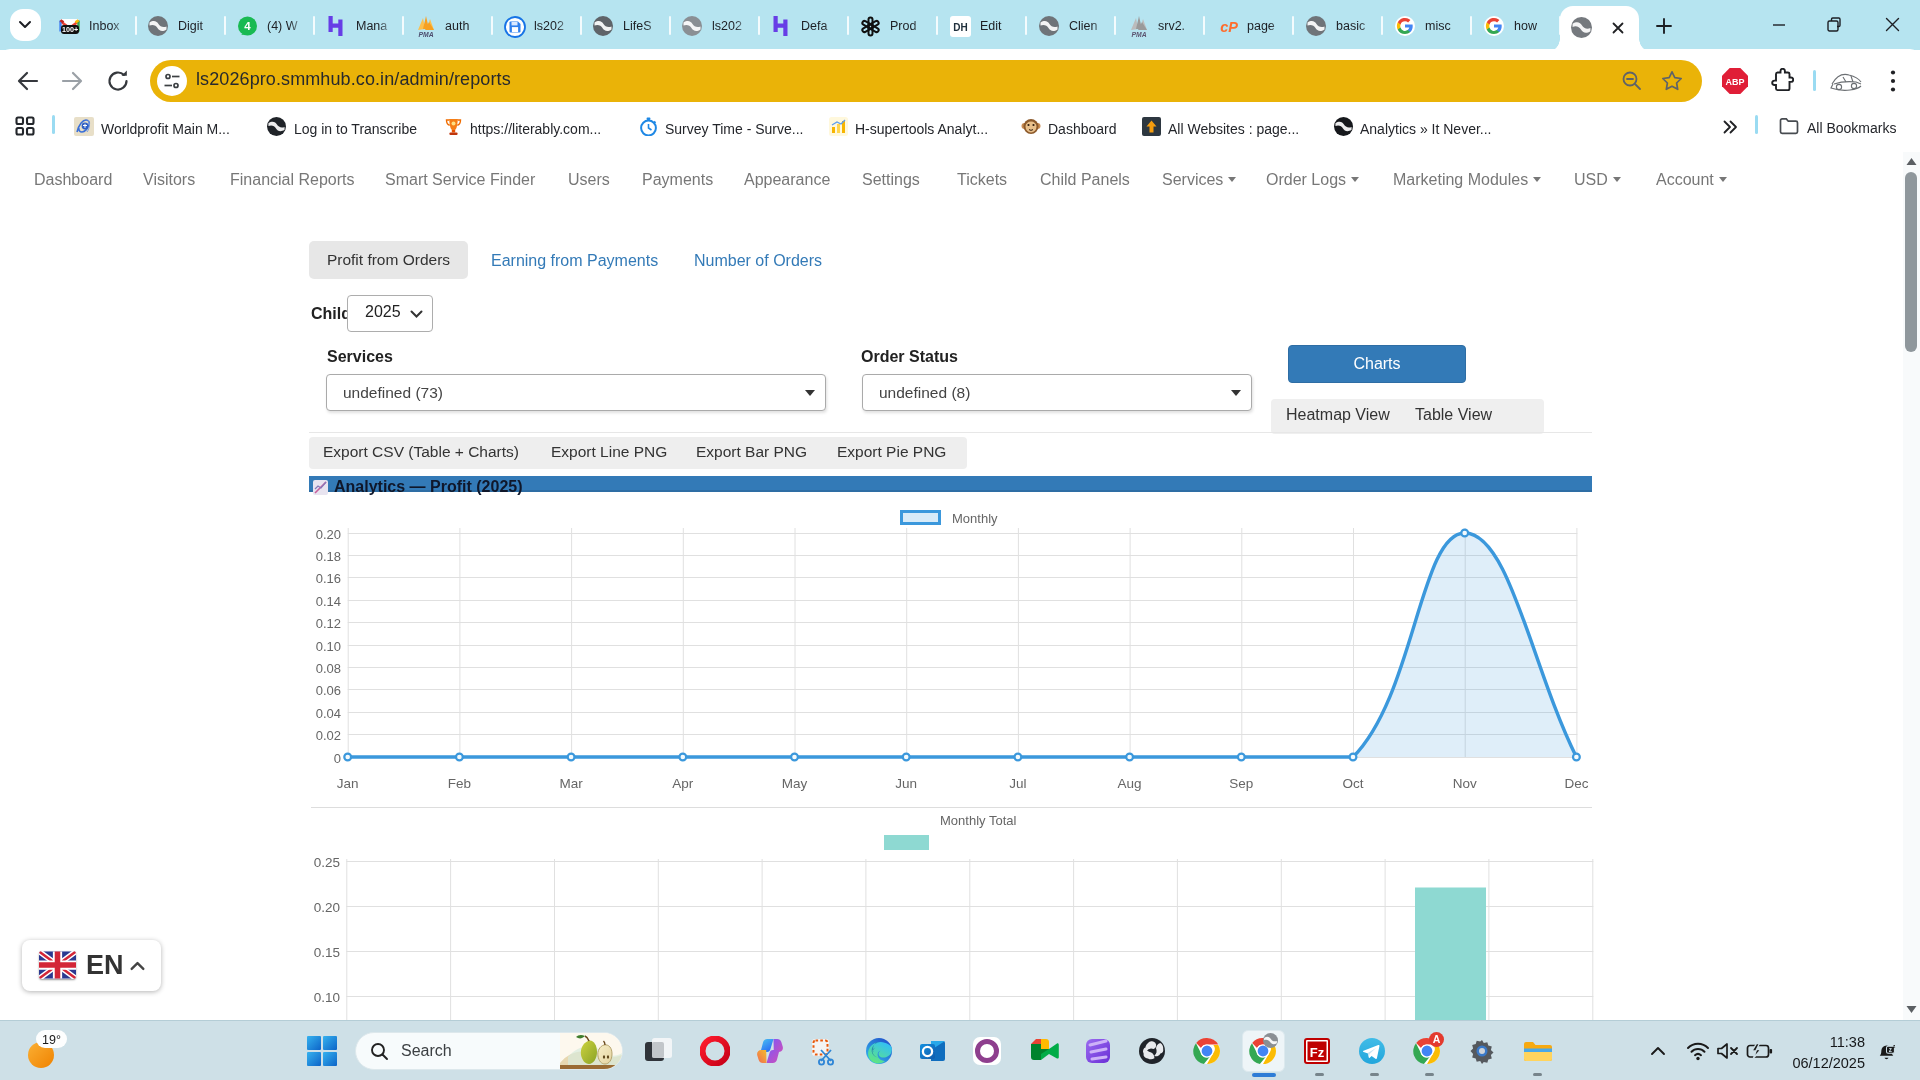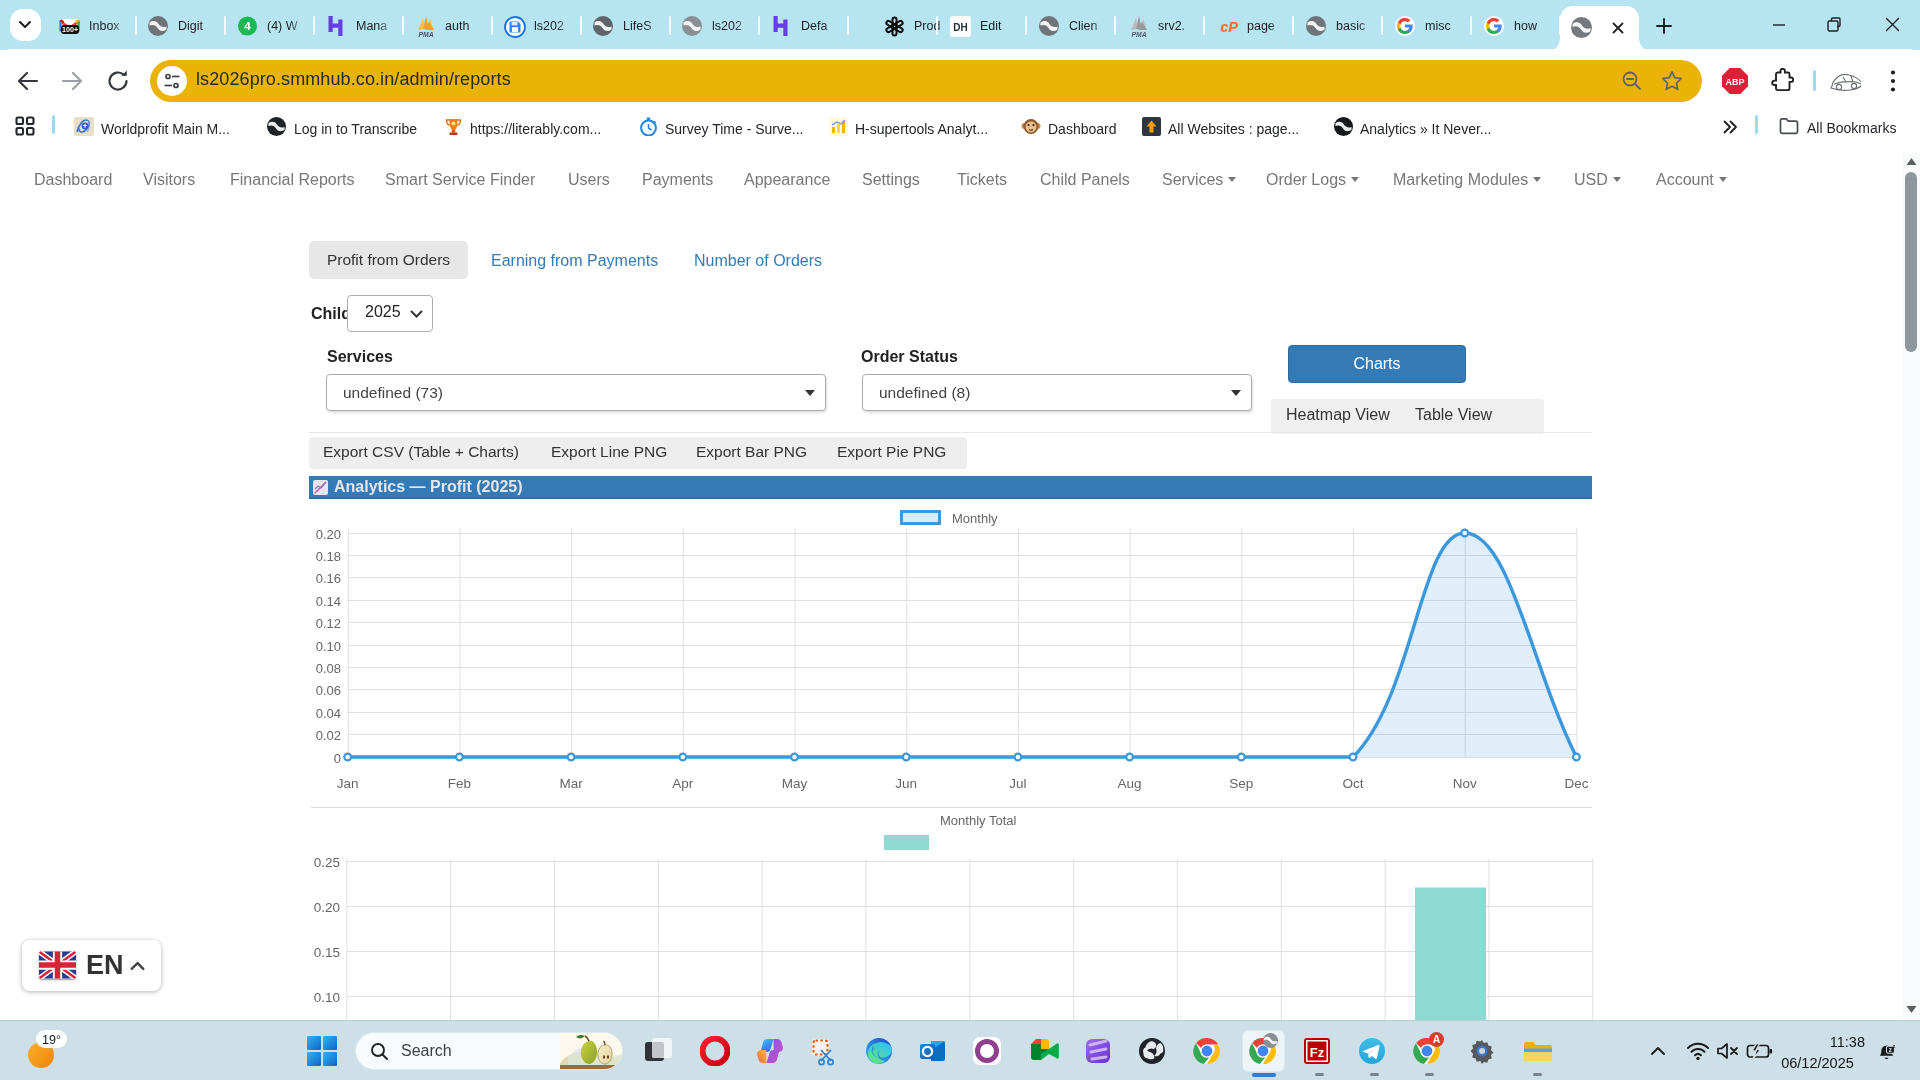--- a/index.html
+++ b/index.html
@@ -36,21 +36,21 @@
 #lbl-year { left:311px; top:153px; font-weight:bold; font-size:16px; color:#222; }
 #sel-year { left:347px; top:143px; width:86px; height:37px; border:1px solid #adadad; border-radius:4px; background:#fff; font-size:16px; color:#222; }
 #lbl-services { left:327px; top:196px; font-weight:bold; font-size:16px; color:#222; }
 #lbl-orderstatus { left:861px; top:196px; font-weight:bold; font-size:16px; color:#222; }
 .sel2 { position:absolute; top:222px; height:37px; background:#fff; border:1px solid #aaa; border-radius:4px; font-size:15.5px; color:#444; line-height:35px; padding-left:16px; box-shadow:1px 2px 3px rgba(0,0,0,0.12); }
 .sel2 .arr { position:absolute; right:10px; top:15px; width:0; height:0; border-left:5px solid transparent; border-right:5px solid transparent; border-top:6px solid #333; }
 #btn-update { left:1288px; top:193px; width:178px; height:38px; background:#337ab7; border:1px solid #2e6da4; border-radius:4px; color:#fff; font-size:16px; line-height:36px; text-align:center; }
 #viewtabs { left:1271px; top:247px; width:273px; height:35px; background:#efefef; border-radius:4px; color:#333; font-size:16px; }
 #exportbar { left:309px; top:285px; width:658px; height:32px; background:#eee; border-radius:4px; color:#333; font-size:15.5px; }
 #hr1 { left:309px; top:280px; width:1283px; height:1px; background:#e7e7e7; }
-#panelhead { left:309px; top:324px; width:1283px; height:23px; background:#337ab7; border-bottom:2px solid #2e6da4; color:#e5e5e5; font-weight:bold; font-size:16px;padding-left:12px; }
+#panelhead { left:309px; top:324px; width:1283px; height:16px; background:#337ab7; border-bottom:2px solid #2e6da4; color:#0f172a; font-weight:bold; font-size:16px;padding-left:12px; }
 #hr2 { left:311px; top:655px; width:1281px; height:1px; background:#ddd; }
 .leg-txt { position:absolute; font-size:13px; color:#666; }
 
 #scrollbar { left:1903px; top:152px; width:17px; height:868px; background:#f8fafb; }
 #sthumb { position:absolute; left:2px; top:20px; width:12px; height:180px; background:#8f979c; border-radius:6px; }
 
 #enw { left:22px; top:940px; width:139px; height:51px; background:#fff; border-radius:8px; box-shadow:0 1px 5px rgba(0,0,0,0.3);padding-left:24px; }
 
 #taskbar { left:0; top:1020px; width:1920px; height:60px; background:#cee0e7; border-top:1px solid #b4cdd6; }
 .tkico { position:absolute; top:15px; width:30px; height:30px; }
@@ -144,21 +144,21 @@
       </div>
 <div class="tsep" style="left:758px"></div>
 <div class="tab" style="left:759px;width:89px">
         <span class="fav" style="left:12px"><svg width="19" height="20" viewBox="0 0 19 20">
             <path d="M2.5 0h4.2v7.5h5.6V3.6h4.2V20h-4.2v-8.2H6.7V16H2.5z" fill="#673de6"></path>
             <path d="M11.3 0h4.2v1.8h-4.2zM2.5 18.2h4.2V20H2.5z" fill="#673de6" opacity="0"></path>
           </svg></span>
         <span class="ttl">Defa</span>
       </div>
 <div class="tsep" style="left:847px"></div>
-<div class="tab" style="left:872px;width:89px">
+<div class="tab" style="left:848px;width:89px">
         <span class="fav" style="left:12px"><svg width="21" height="21" viewBox="-11 -11 22 22">
             <g fill="none" stroke="#101010" stroke-width="2.1">
               <rect x="-2.1" y="-9.5" width="4.2" height="12" rx="2.1" transform="rotate(0)"></rect>
               <rect x="-2.1" y="-9.5" width="4.2" height="12" rx="2.1" transform="rotate(60)"></rect>
               <rect x="-2.1" y="-9.5" width="4.2" height="12" rx="2.1" transform="rotate(120)"></rect>
               <rect x="-2.1" y="-9.5" width="4.2" height="12" rx="2.1" transform="rotate(180)"></rect>
               <rect x="-2.1" y="-9.5" width="4.2" height="12" rx="2.1" transform="rotate(240)"></rect>
               <rect x="-2.1" y="-9.5" width="4.2" height="12" rx="2.1" transform="rotate(300)"></rect>
             </g>
           </svg></span>
@@ -771,21 +771,21 @@
 <svg width="24" height="18" viewBox="0 0 24 18" style="position:absolute;left:1716px;top:21px">
         <path d="M2 6.5h3.5L11 2v14L5.5 11.5H2z" fill="none" stroke="#1a1a1a" stroke-width="1.7" stroke-linejoin="round"></path>
         <path d="M15 6l6 6M21 6l-6 6" stroke="#1a1a1a" stroke-width="1.8" stroke-linecap="round"></path>
       </svg>
 <svg width="30" height="18" viewBox="0 0 30 18" style="position:absolute;left:1744px;top:21px">
         <rect x="3.5" y="3.5" width="21" height="11.5" rx="2.5" fill="none" stroke="#1a1a1a" stroke-width="1.7"></rect>
         <rect x="25.5" y="7" width="2.6" height="4.5" rx="1" fill="#1a1a1a"></rect>
         <path d="M12.5 1.5L8 9h4l-2.5 7 7.5-8.5h-4.5l3-6z" fill="#1a1a1a" stroke="#cee0e7" stroke-width="1.4"></path>
       </svg>
 <span class="abs" style="left:1810px;top:13px;width:55px;text-align:right;font-size:14.5px;color:#16181a">11:38</span>
-<span class="abs" style="left:1770px;top:34px;width:95px;text-align:center;font-size:14.5px;color:#16181a">06/12/2025</span>
+<span class="abs" style="left:1770px;top:34px;width:95px;text-align:right;font-size:14.5px;color:#16181a">06/12/2025</span>
 <svg width="19" height="19" viewBox="0 0 24 24" style="position:absolute;left:1877px;top:22px">
         <path d="M12 3a6.5 6.5 0 0 0-6.5 6.5c0 4-1 5.5-2 6.5h17c-1-1-2-2.5-2-6.5A6.5 6.5 0 0 0 12 3z" fill="#1a1a1a"></path>
         <path d="M9.5 18.5a2.6 2.6 0 0 0 5 0z" fill="#1a1a1a"></path>
         <rect x="12" y="4" width="10" height="9" rx="2" fill="#1a1a1a" stroke="#cee0e7" stroke-width="1.3"></rect>
         <text x="17" y="11.5" font-size="8" fill="#cee0e7" text-anchor="middle" font-weight="bold" font-family="Liberation Sans">z</text>
         <text x="21.5" y="6.5" font-size="6.5" fill="#1a1a1a" text-anchor="middle" font-weight="bold" font-family="Liberation Sans">z</text>
       </svg>
     </div>
     <div class="abs" id="enw">
 <span style="position:absolute;left:17px;top:11px"><svg width="37" height="28" viewBox="0 0 60 44" style="border-radius:3px;box-shadow:0 1px 2px rgba(0,0,0,0.4)">

